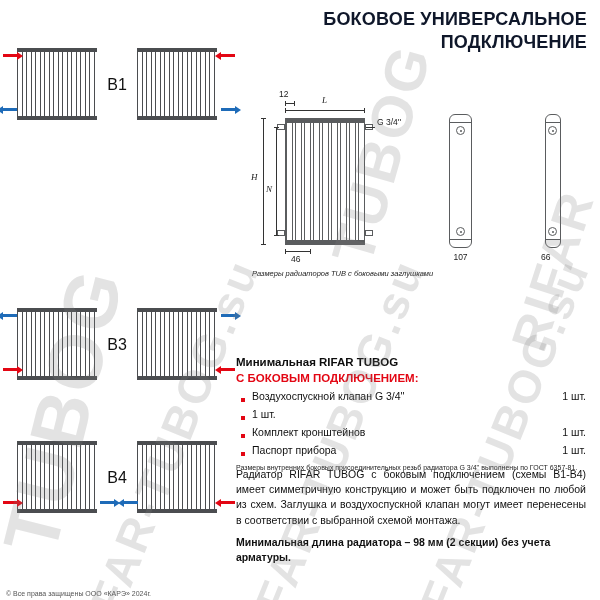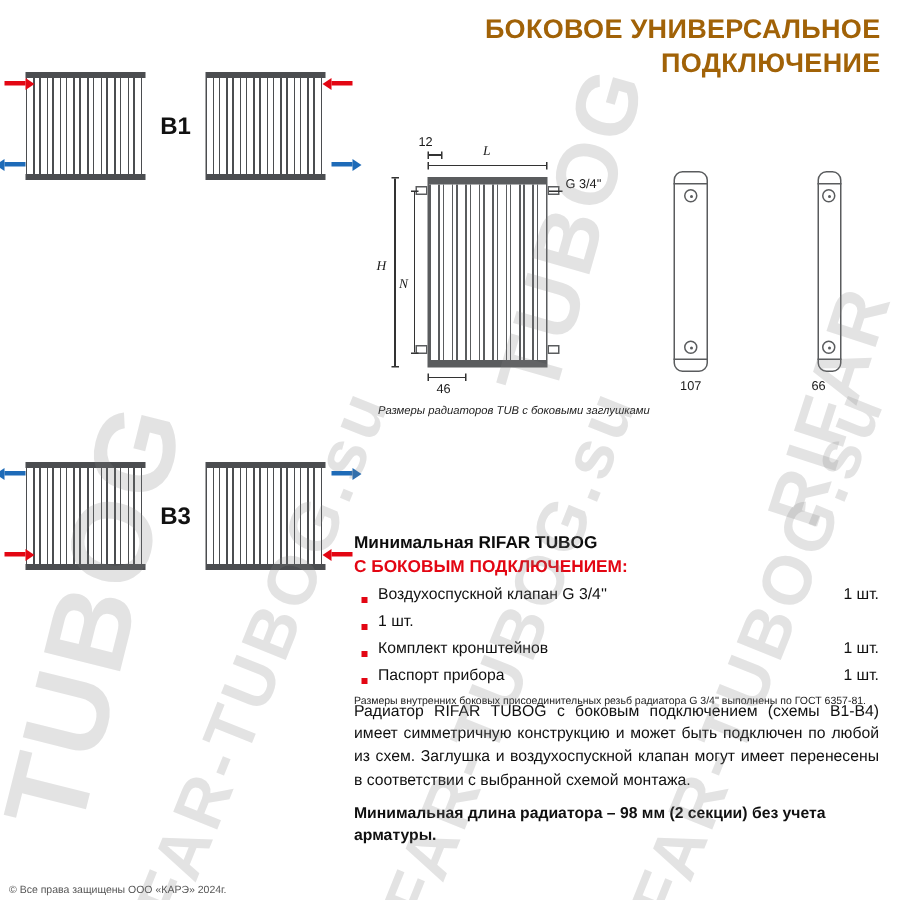--- a/index.html
+++ b/index.html
@@ -19,30 +19,30 @@
       font-family:"Liberation Sans",sans-serif;}
   .wm1{left:-14px;top:540px;font-size:76px;transform:rotate(-76deg);}
   .wm2{left:60px;top:648px;font-size:46px;transform:rotate(-68deg);}
   .wm3{left:225px;top:648px;font-size:46px;transform:rotate(-68deg);}
   .wm4{left:390px;top:648px;font-size:46px;transform:rotate(-68deg);}
   .wm5{left:318px;top:252px;font-size:58px;transform:rotate(-74deg);}
   .wm6{left:500px;top:340px;font-size:50px;transform:rotate(-72deg);}
 
   
   .title{position:absolute;top:8px;right:13px;text-align:right;font-size:18px;line-height:1.25;
-         font-weight:800;color:#a16207;letter-spacing:0.2px;}
+         font-weight:800;color:#0f172a;letter-spacing:0.2px;}
 
   
   .scheme{position:absolute;left:3px;width:232px;height:80px;}
   .rad{position:absolute;top:2px;width:80px;height:72px;
        background:repeating-linear-gradient(90deg,#4b4d50 0 1px,#ffffff 1px 5px,#4b4d50 5px 6px,#ffffff 6px 9px);
        border-top:4px solid #4b4d50;border-bottom:4px solid #4b4d50;}
   .rad-a{left:14px;} .rad-b{left:134px;}
   .scheme-label{position:absolute;left:94px;top:30px;width:40px;text-align:center;
-                font-size:16px;font-weight:700;color:#111;}
+                font-size:16px;font-weight:400;color:#111;}
   .arr{position:absolute;width:14px;height:3px;}
   .arr.red{--c:var(--supply);background:var(--c);}
   .arr.blue{--c:var(--return);background:var(--c);}
   .arr::after{content:'';position:absolute;top:-2.5px;width:0;height:0;
               border-top:4px solid transparent;border-bottom:4px solid transparent;}
   .arr.dir-r::after{right:-6px;border-left:6px solid var(--c);}
   .arr.dir-l::after{left:-6px;border-right:6px solid var(--c);}
 
   
   .front-rad{position:absolute;left:285px;top:118px;width:80px;height:127px;
@@ -114,20 +114,29 @@
     <div class="scheme" style="top:306px">
       <div class="rad rad-a"></div>
       <div class="scheme-label">В3</div>
       <div class="rad rad-b"></div>
       <i class="arr blue dir-l" style="left:0;top:8px"></i>
       <i class="arr red dir-r" style="left:0;top:62px"></i>
       <i class="arr blue dir-r" style="left:218px;top:8px"></i>
       <i class="arr red dir-l" style="left:218px;top:62px"></i>
     </div>
 
+    <div class="scheme" style="top:439px">
+      <div class="rad rad-a"></div>
+      <div class="scheme-label">В4</div>
+      <div class="rad rad-b"></div>
+      <i class="arr red dir-r" style="left:0;top:62px"></i>
+      <i class="arr blue dir-r" style="left:97px;top:62px"></i>
+      <i class="arr red dir-l" style="left:218px;top:62px"></i>
+      <i class="arr blue dir-l" style="left:121px;top:62px"></i>
+    </div>
 
     <div>
       <div class="front-rad"></div>
       <div class="stub" style="left:277px;top:124px"></div>
       <div class="stub" style="left:277px;top:230px"></div>
       <div class="stub" style="left:365px;top:124px"></div>
       <div class="stub" style="left:365px;top:230px"></div>
 
       <div class="dl-h" style="left:285px;top:101px;width:10px"></div>
       <span class="dim-num" style="left:279px;top:89px">12</span>

